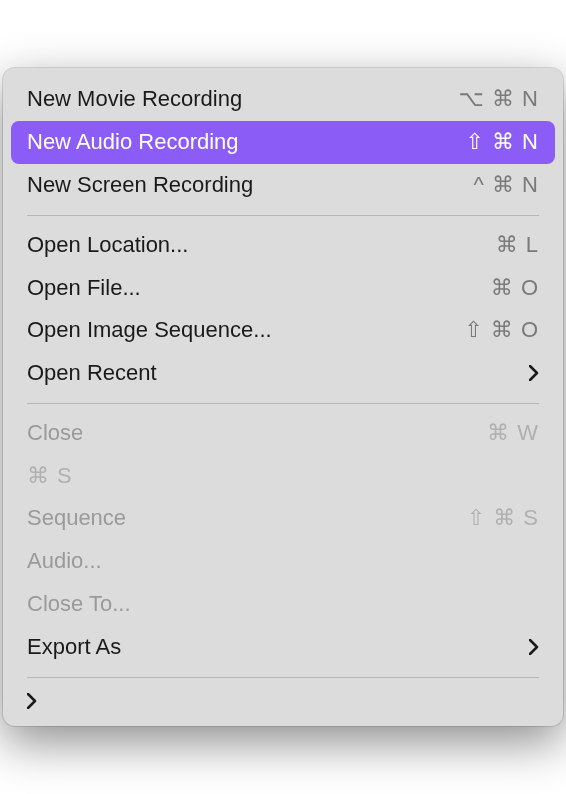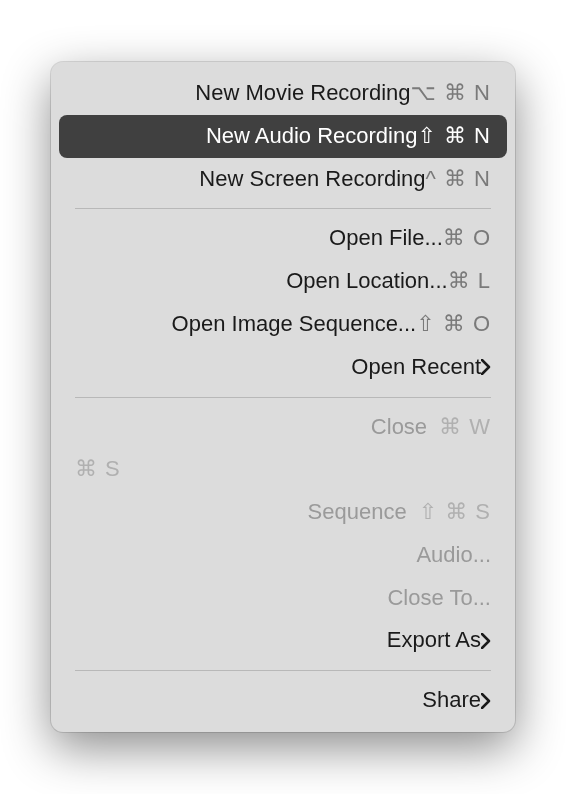--- a/index.html
+++ b/index.html
@@ -10,39 +10,38 @@
     body {
       width: 566px;
       height: 794px;
       background: #fff;
       display: flex;
       align-items: center;
       justify-content: center;
       font-family: -apple-system, BlinkMacSystemFont, "Helvetica Neue", Arial, sans-serif;
     }
     .menu {
-      width: 464px;
+      width: 560px;
       background: #dcdcdc;
       border-radius: 12px;
       box-shadow: 0 16px 48px rgba(0,0,0,0.45), 0 0 0 1px rgba(0,0,0,0.12);
       padding: 10px 0;
-      text-align: right;
     }
     .menu-item {
       display: flex;
       align-items: center;
       justify-content: space-between;
       padding: 6px 24px;
       font-size: 22px;
       line-height: 1.4;
       color: #1a1a1a;
       cursor: default;
     }
     .menu-item.highlighted {
-      background: #404040;
+      background: #8b5cf6;
       color: #fff;
       border-radius: 8px;
       margin: 0 8px;
       padding: 6px 16px;
     }
     .menu-item.disabled {
       color: #9a9a9a;
       gap: 12px;
     }
     .menu-item .label {
@@ -95,27 +94,27 @@
   </div>
 
   <div class="menu-item">
     <span class="label">New Screen Recording</span>
     <span class="shortcut">^ ⌘ N</span>
   </div>
 
   <div class="separator"></div>
 
   <div class="menu-item">
-    <span class="label">Open File...</span>
-    <span class="shortcut">⌘ O</span>
+    <span class="label">Open Location...</span>
+    <span class="shortcut">⌘ L</span>
   </div>
 
   <div class="menu-item">
-    <span class="label">Open Location...</span>
-    <span class="shortcut">⌘ L</span>
+    <span class="label">Open File...</span>
+    <span class="shortcut">⌘ O</span>
   </div>
 
   <div class="menu-item">
     <span class="label">Open Image Sequence...</span>
     <span class="shortcut">⇧ ⌘ O</span>
   </div>
 
   <div class="menu-item">
     <span class="label">Open Recent</span>
     <span class="chevron">
@@ -154,21 +153,20 @@
     <span class="chevron">
       <svg viewBox="0 0 10 16">
           <path d="M1 1 L8 8 L1 15" fill="none" stroke="#1a1a1a" stroke-width="2.5" stroke-linecap="round" stroke-linejoin="round"></path>
         </svg>
     </span>
   </div>
 
   <div class="separator"></div>
 
   <div class="menu-item">
-    <span class="label">Share</span>
     <span class="chevron">
       <svg viewBox="0 0 10 16">
           <path d="M1 1 L8 8 L1 15" fill="none" stroke="#1a1a1a" stroke-width="2.5" stroke-linecap="round" stroke-linejoin="round"></path>
         </svg>
     </span>
   </div>
 
 </div>
 
 </body></html>

